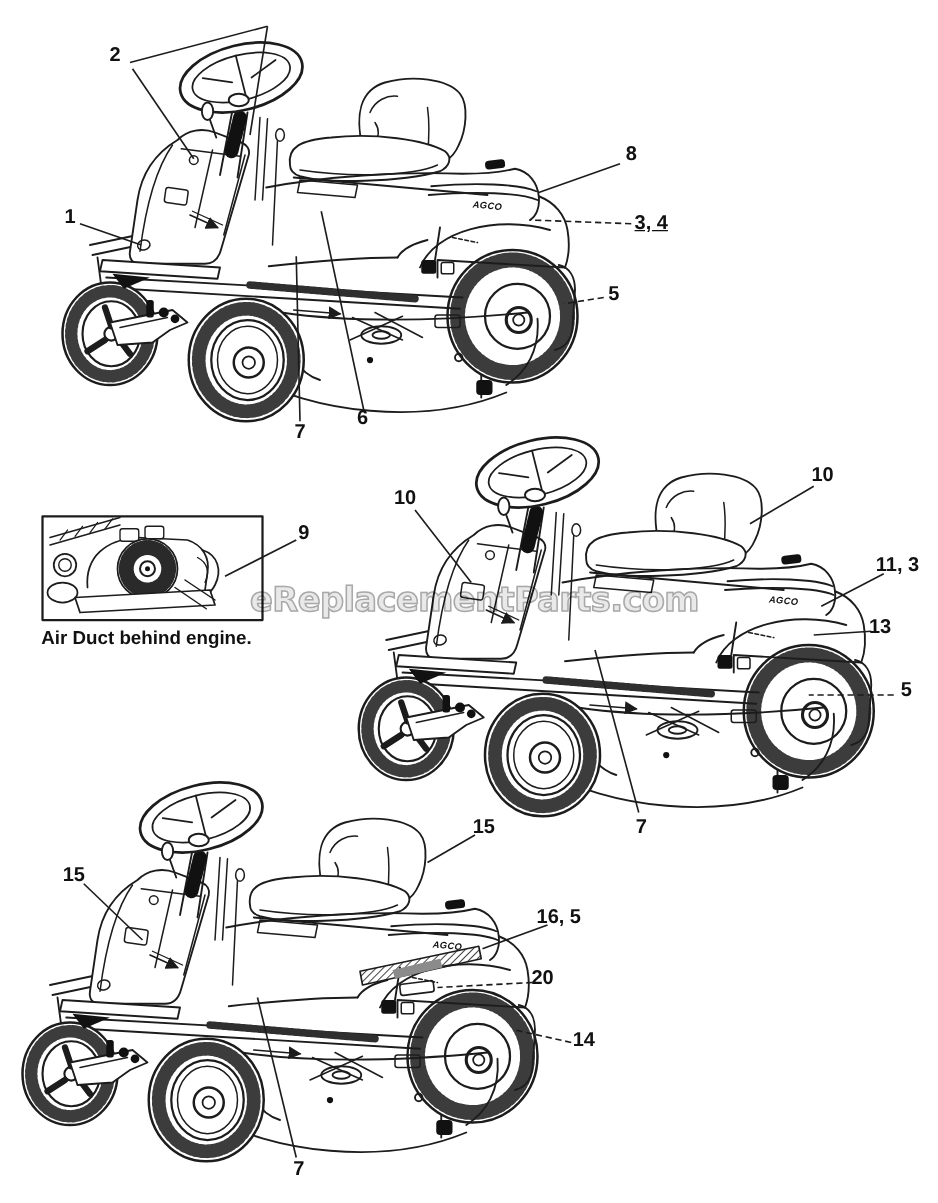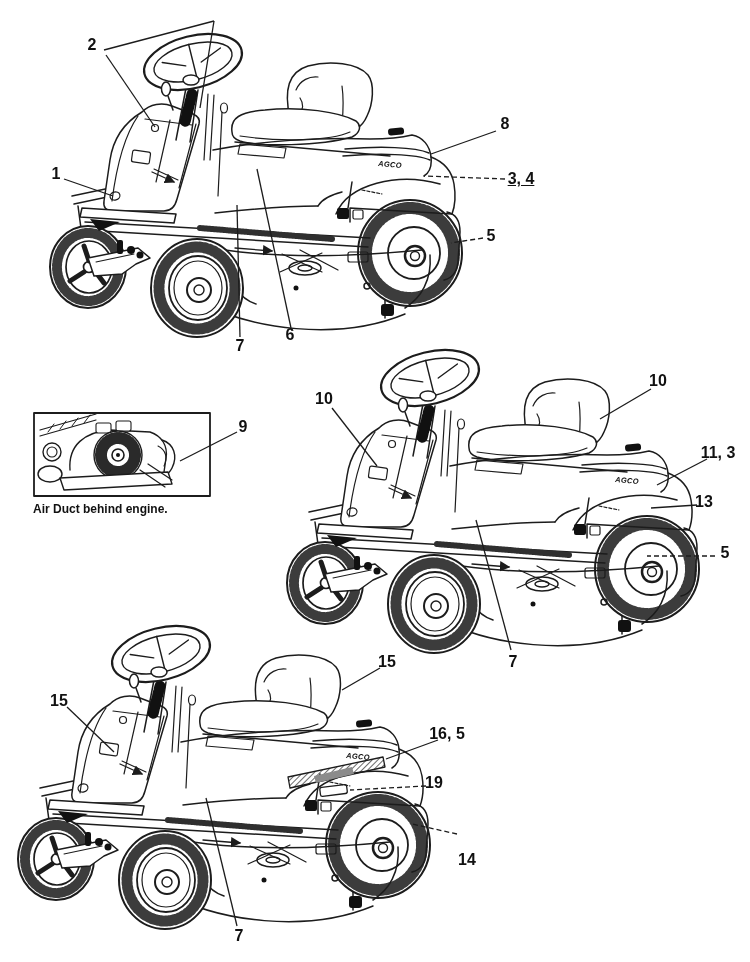--- a/index.html
+++ b/index.html
@@ -14,21 +14,21 @@
     color:#e9e9e9;-webkit-text-stroke:1.2px #a9a9a9;
     text-shadow:0 0 1px #bdbdbd;
     mix-blend-mode:multiply;pointer-events:none;white-space:nowrap;
   }
   .callout{
     position:absolute;z-index:5;transform:translate(-50%,-50%);
     font-size:16px;font-weight:bold;color:#111;white-space:nowrap;
   }
   .inset-caption{
     position:absolute;left:33px;top:502px;z-index:5;
-    font-size:12px;font-weight:bold;color:#111;
+    font-size:15px;font-weight:bold;color:#111;
   }
   .brand-decal-text{
     font-family:"Liberation Sans",sans-serif;font-weight:bold;font-style:italic;
     font-size:7.5px;fill:#111;letter-spacing:0.3px;
   }
 </style>
 </head>
 <body>
 
 <div class="canvas">
@@ -211,39 +211,40 @@
         <line x1="511" y1="650" x2="476" y2="520" stroke="#1c1c1c" stroke-width="1.3"></line>
         <line x1="380" y1="668" x2="342" y2="690" stroke="#1c1c1c" stroke-width="1.3"></line>
         <line x1="67" y1="707" x2="114" y2="752" stroke="#1c1c1c" stroke-width="1.3"></line>
         <line x1="438" y1="740" x2="386" y2="759" stroke="#1c1c1c" stroke-width="1.3"></line>
         <line x1="426" y1="786" x2="350" y2="790" stroke="#1c1c1c" stroke-width="1.3" stroke-dasharray="5 3"></line>
         <line x1="457" y1="834" x2="412" y2="824" stroke="#1c1c1c" stroke-width="1.3" stroke-dasharray="5 3"></line>
         <line x1="237" y1="926" x2="206" y2="798" stroke="#1c1c1c" stroke-width="1.3"></line>
       </g>
   </svg>
 
+  <div class="watermark">eReplacementParts.com</div>
 
   <div id="callout-layer">
       <div class="callout" style="left: 92px; top: 45px;">2</div>
       <div class="callout" style="left: 56px; top: 174px;">1</div>
       <div class="callout" style="left: 505px; top: 124px;">8</div>
       <div class="callout" style="left: 521px; top: 179px; text-decoration: underline;">3, 4</div>
       <div class="callout" style="left: 491px; top: 236px;">5</div>
       <div class="callout" style="left: 290px; top: 335px;">6</div>
       <div class="callout" style="left: 240px; top: 346px;">7</div>
       <div class="callout" style="left: 243px; top: 427px;">9</div>
       <div class="callout" style="left: 324px; top: 399px;">10</div>
       <div class="callout" style="left: 658px; top: 381px;">10</div>
       <div class="callout" style="left: 718px; top: 453px;">11, 3</div>
       <div class="callout" style="left: 704px; top: 502px;">13</div>
       <div class="callout" style="left: 725px; top: 553px;">5</div>
       <div class="callout" style="left: 513px; top: 662px;">7</div>
       <div class="callout" style="left: 387px; top: 662px;">15</div>
       <div class="callout" style="left: 59px; top: 701px;">15</div>
       <div class="callout" style="left: 447px; top: 734px;">16, 5</div>
-      <div class="callout" style="left: 434px; top: 783px;">19</div>
-      <div class="callout" style="left: 467px; top: 833px; margin-top: 27px;">14</div>
+      <div class="callout" style="left: 434px; top: 783px;">20</div>
+      <div class="callout" style="left: 467px; top: 833px;">14</div>
       <div class="callout" style="left: 239px; top: 936px;">7</div>
     </div>
 
   <div class="inset-caption">Air Duct behind engine.</div>
 
 </div>
 
 </body></html>

